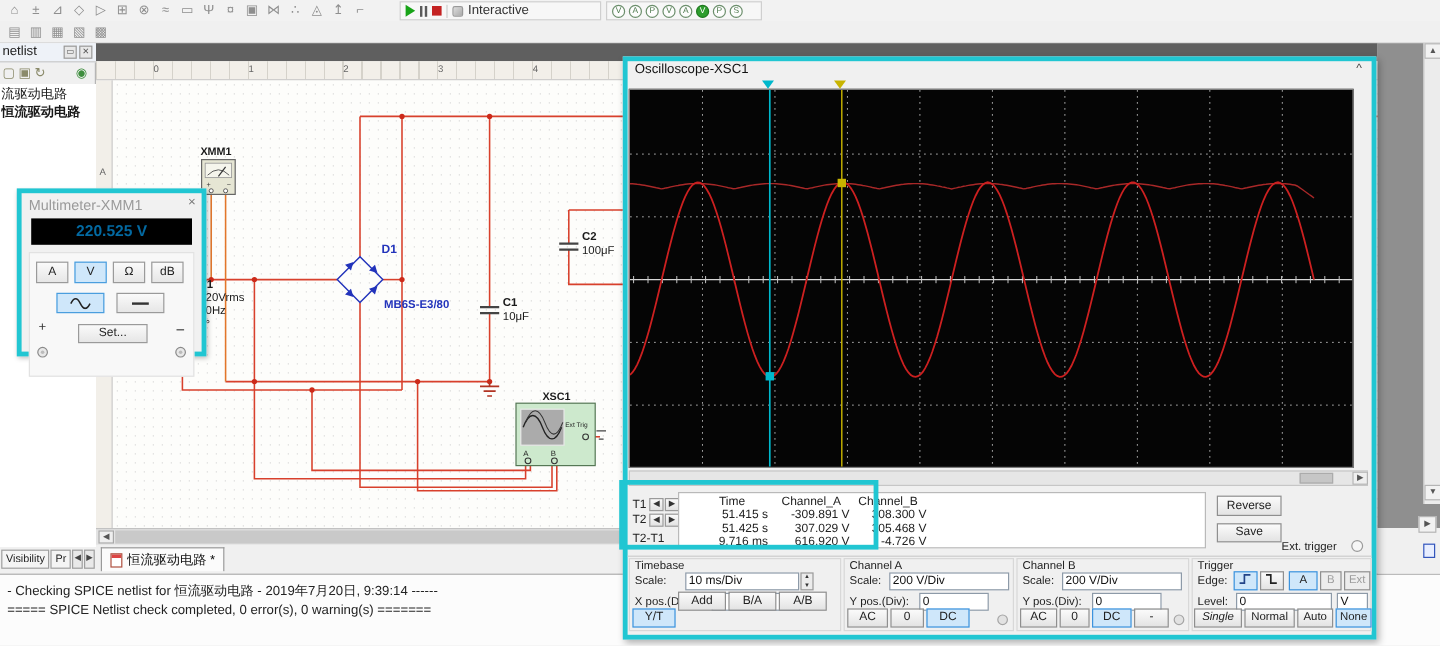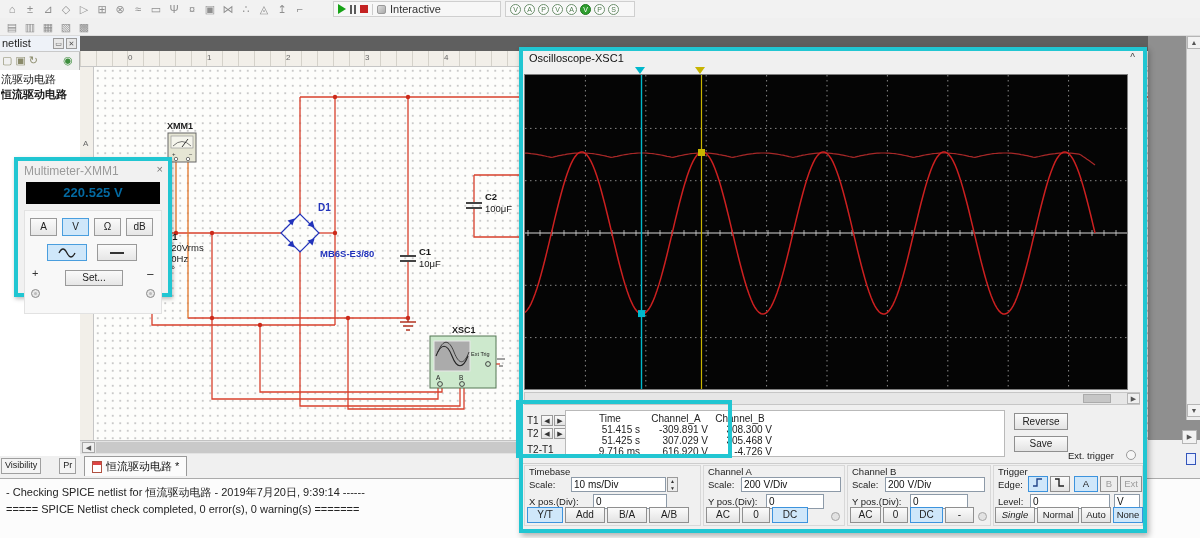--- a/index.html
+++ b/index.html
@@ -31,21 +31,21 @@
   
   .toolbox { left:0; top:36px; width:80px; height:420px; background:#f0f0f0; border-right:1px solid #b5b5b5; }
   .tbx-head { position:absolute; left:0; top:0; width:80px; height:16px; background:#eef2f8;
     border-bottom:1px solid #c9c9c9; font-size:11px; color:#222; padding-left:2px; line-height:15px; }
   .tbx-headbtn { position:absolute; top:2px; width:11px; height:11px; border:1px solid #9a9a9a;
     background:#e8e8e8; font-size:7px; line-height:9px; text-align:center; color:#555; }
   .tbx-icons { position:absolute; left:0; top:17px; width:80px; height:16px; display:flex; gap:3px; padding:1px 2px; }
   .tbx-icons span { font-size:11px; color:#8a8a6a; }
   .tbx-tree { position:absolute; left:0; top:34px; width:80px; height:386px; background:#ffffff; padding:2px 0 0 1px; }
   .tree-item { font-size:11px; color:#1a1a1a; line-height:15px; white-space:nowrap; overflow:hidden; }
-  .tbx-tabs { left:0; top:456px; width:80px; height:20px; display:flex; gap:18px; padding:2px 1px; background:#f0f0f0; }
+  .tbx-tabs { left:0; top:456px; width:80px; height:20px; display:flex; gap:1px; padding:2px 1px; background:#f0f0f0; }
   .tbx-tab { border:1px solid #9f9f9f; background:#f4f4f4; font-size:9px; line-height:13px; padding:0 3px; color:#222; }
   .tbx-arrow { border:1px solid #9f9f9f; background:#e9e9e9; font-size:7px; line-height:13px; width:9px; text-align:center; color:#444; }
 
   
   .canvas-strip { left:80px; top:36px; width:1068px; height:15px; background:#5f5f5f; }
   .ruler-top { left:80px; top:51px; width:1068px; height:16px; background:#f2efe9; border-bottom:1px solid #c6c6c6;
     background-image:repeating-linear-gradient(90deg,#d5d2ca 0 1px,transparent 1px 15.8px); }
   .ruler-num { position:absolute; top:2px; font-size:8px; color:#666; }
   .ruler-left { left:80px; top:67px; width:14px; height:373px; background:#f2efe9; border-right:1px solid #c6c6c6; }
   .rowlabel { position:absolute; left:3px; top:72px; font-size:8px; color:#666; }
@@ -507,21 +507,21 @@
   <div class="sc-sep"></div>
 
   <div class="grp" style="left:1px; width:177px;">
     <span class="grp-head">Timebase</span>
     <span class="grp-lb" style="left:4px; top:13px;">Scale:</span>
     <input class="grp-in" style="left: 46px; top: 11px; width: 95px;" value="10 ms/Div">
     <span class="spinner" style="left:142px; top:11px;">▲<br>▼</span>
     <span class="grp-lb" style="left:4px; top:30px;">X pos.(Div):</span>
     <input class="grp-in" style="left: 68px; top: 28px; width: 74px;" value="0">
     <div class="btnrow" style="left:2px;">
-      <span class="b on" style="width:36px;">Y/T</span>
+      <span class="b on" style="width:36px;margin-top:14px;">Y/T</span>
       <span class="b" style="width:40px;">Add</span>
       <span class="b" style="width:40px;">B/A</span>
       <span class="b" style="width:40px;">A/B</span>
     </div>
   </div>
 
   <div class="grp" style="left:180px; width:142px;">
     <span class="grp-head">Channel A</span>
     <span class="grp-lb" style="left:4px; top:13px;">Scale:</span>
     <input class="grp-in" style="left: 37px; top: 11px; width: 100px;" value="200 V/Div">

